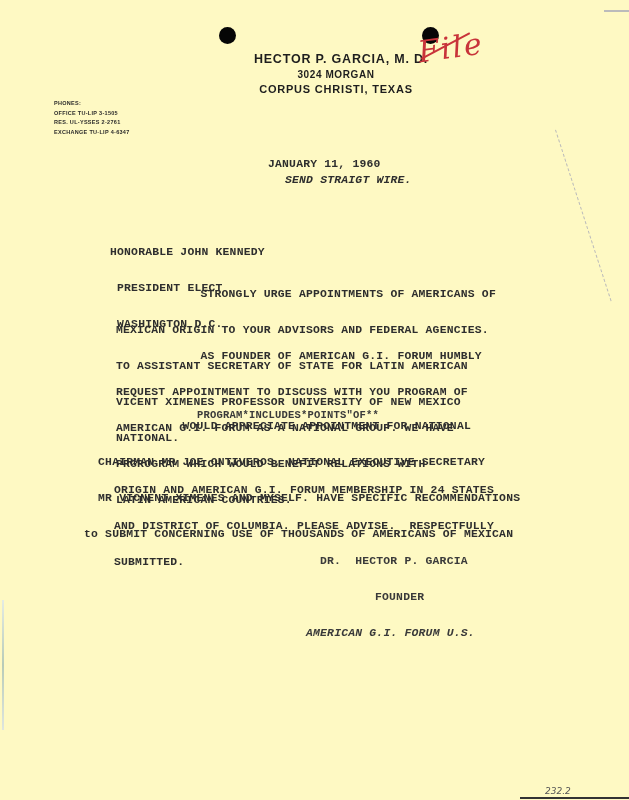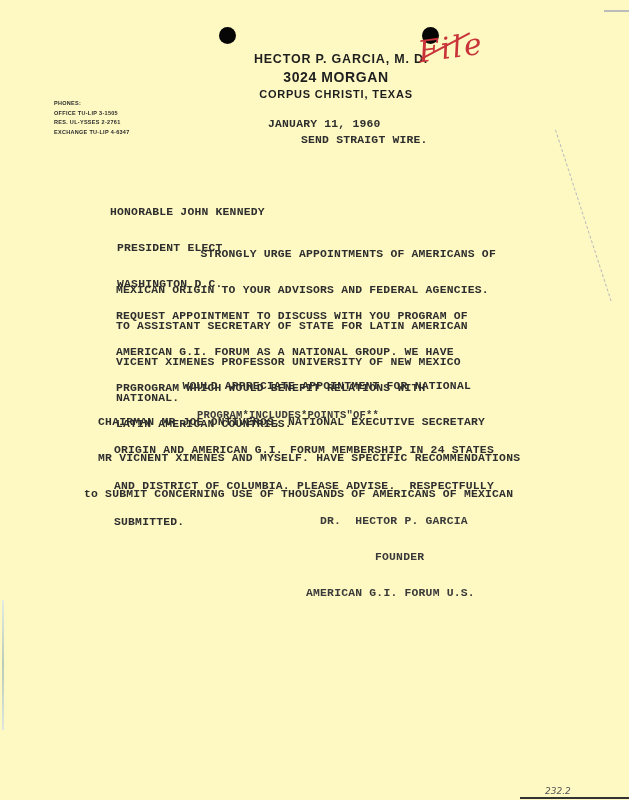--- a/index.html
+++ b/index.html
@@ -35,21 +35,21 @@
       position: absolute; width: 17px; height: 17px;
       border-radius: 50%; background: #060606;
     }
     .letterhead {
       position: absolute; left: 200px; top: 52px; width: 250px;
       text-align: center;
       font-family: "Liberation Sans", "DejaVu Sans", sans-serif;
       font-weight: bold; color: #1e1e1e;
     }
     .lh-name { font-size: 12.5px; letter-spacing: 0.8px; margin-left: 32px; }
-    .lh-street { font-size: 14px; letter-spacing: 0.6px; margin-top: 3px; margin-left: 22px; }
+    .lh-street { font-size: 10px; letter-spacing: 0.6px; margin-top: 3px; margin-left: 22px; }
     .lh-city { font-size: 11px; letter-spacing: 0.8px; margin-top: 3px; margin-left: 22px; }
     .file-mark {
       position: absolute; left: 418px; top: 30px;
       font-family: "DejaVu Serif", serif;
       font-size: 30px; color: #c8343a;
       font-style: italic;
       transform: rotate(-8deg);
       letter-spacing: 2px;
     }
     .file-line {
@@ -65,23 +65,24 @@
     }
     .tw {
       position: absolute;
       font-family: "Liberation Mono", "DejaVu Sans Mono", monospace;
       font-weight: bold;
       font-size: 11.4px;
       line-height: 12px;
       color: #2e2e2e;
       white-space: pre;
       letter-spacing: 0.2px;
+      margin-top: 40px;
     }
     .date { left: 268px; top: 118px; }
-    .instr { left: 301px; top: 134px; }
+    .instr { left: 285px; top: 134px; font-style: italic; }
     .addr { left: 110px; top: 182px; }
     .para1 { left: 116px; top: 224px; }
     .para2 { left: 116px; top: 286px; }
     .para3 { left: 84px; top: 356px; }
     .overstrike {
       position: absolute; left: 197px; top: 409px;
       font-family: "Liberation Mono", "DejaVu Sans Mono", monospace;
       font-weight: bold; font-size: 10.5px; color: #3a3a3a; white-space: pre;
       letter-spacing: 0.2px;
     }
@@ -139,20 +140,21 @@
 
   <div class="tw para1">
     <span class="line">            STRONGLY URGE APPOINTMENTS OF AMERICANS OF</span>
     <span class="line">MEXICAN ORIGIN TO YOUR ADVISORS AND FEDERAL AGENCIES.</span>
     <span class="line">TO ASSISTANT SECRETARY OF STATE FOR LATIN AMERICAN</span>
     <span class="line">VICENT XIMENES PROFESSOR UNIVERSITY OF NEW MEXICO</span>
     <span class="line">NATIONAL.</span>
   </div>
 
   <div class="tw para2">
+    <span class="line">            AS FOUNDER OF AMERICAN G.I. FORUM HUMBLY</span>
     <span class="line">REQUEST APPOINTMENT TO DISCUSS WITH YOU PROGRAM OF</span>
     <span class="line">AMERICAN G.I. FORUM AS A NATIONAL GROUP. WE HAVE</span>
     <span class="line">PRGROGRAM WHICH WOULD BENEFIT RELATIONS WITH</span>
     <span class="line">LATIN AMERICAN COUNTRIES.</span>
   </div>
 
   <div class="tw para3">
     <span class="line">              WOULD APPRECIATE APPOINTMENT FOR NATIONAL</span>
     <span class="line">  CHAIRMAN MR JOE ONTIVEROS, NATIONAL EXECUTIVE SECRETARY</span>
     <span class="line">  MR VICNENT XIMENES AND MYSELF. HAVE SPECIFIC RECOMMENDATIONS</span>
@@ -163,19 +165,19 @@
 
   <div class="tw para3b">
     <span class="line">ORIGIN AND AMERICAN G.I. FORUM MEMBERSHIP IN 24 STATES</span>
     <span class="line">AND DISTRICT OF COLUMBIA. PLEASE ADVISE.  RESPECTFULLY</span>
     <span class="line">SUBMITTED.</span>
   </div>
 
   <div class="tw sig">
     <span class="line">DR.  HECTOR P. GARCIA</span>
     <span class="line" style="padding-left:55px;">FOUNDER</span>
-    <span class="line" style="margin-left:-14px;">AMERICAN G.I. FORUM U.S.</span>
+    <span class="line" style="margin-left:-14px;font-style:italic;">AMERICAN G.I. FORUM U.S.</span>
   </div>
 
   <div class="scribble"></div>
 
   <div class="pagenum">232.2</div>
 </div>
 
 </body></html>

